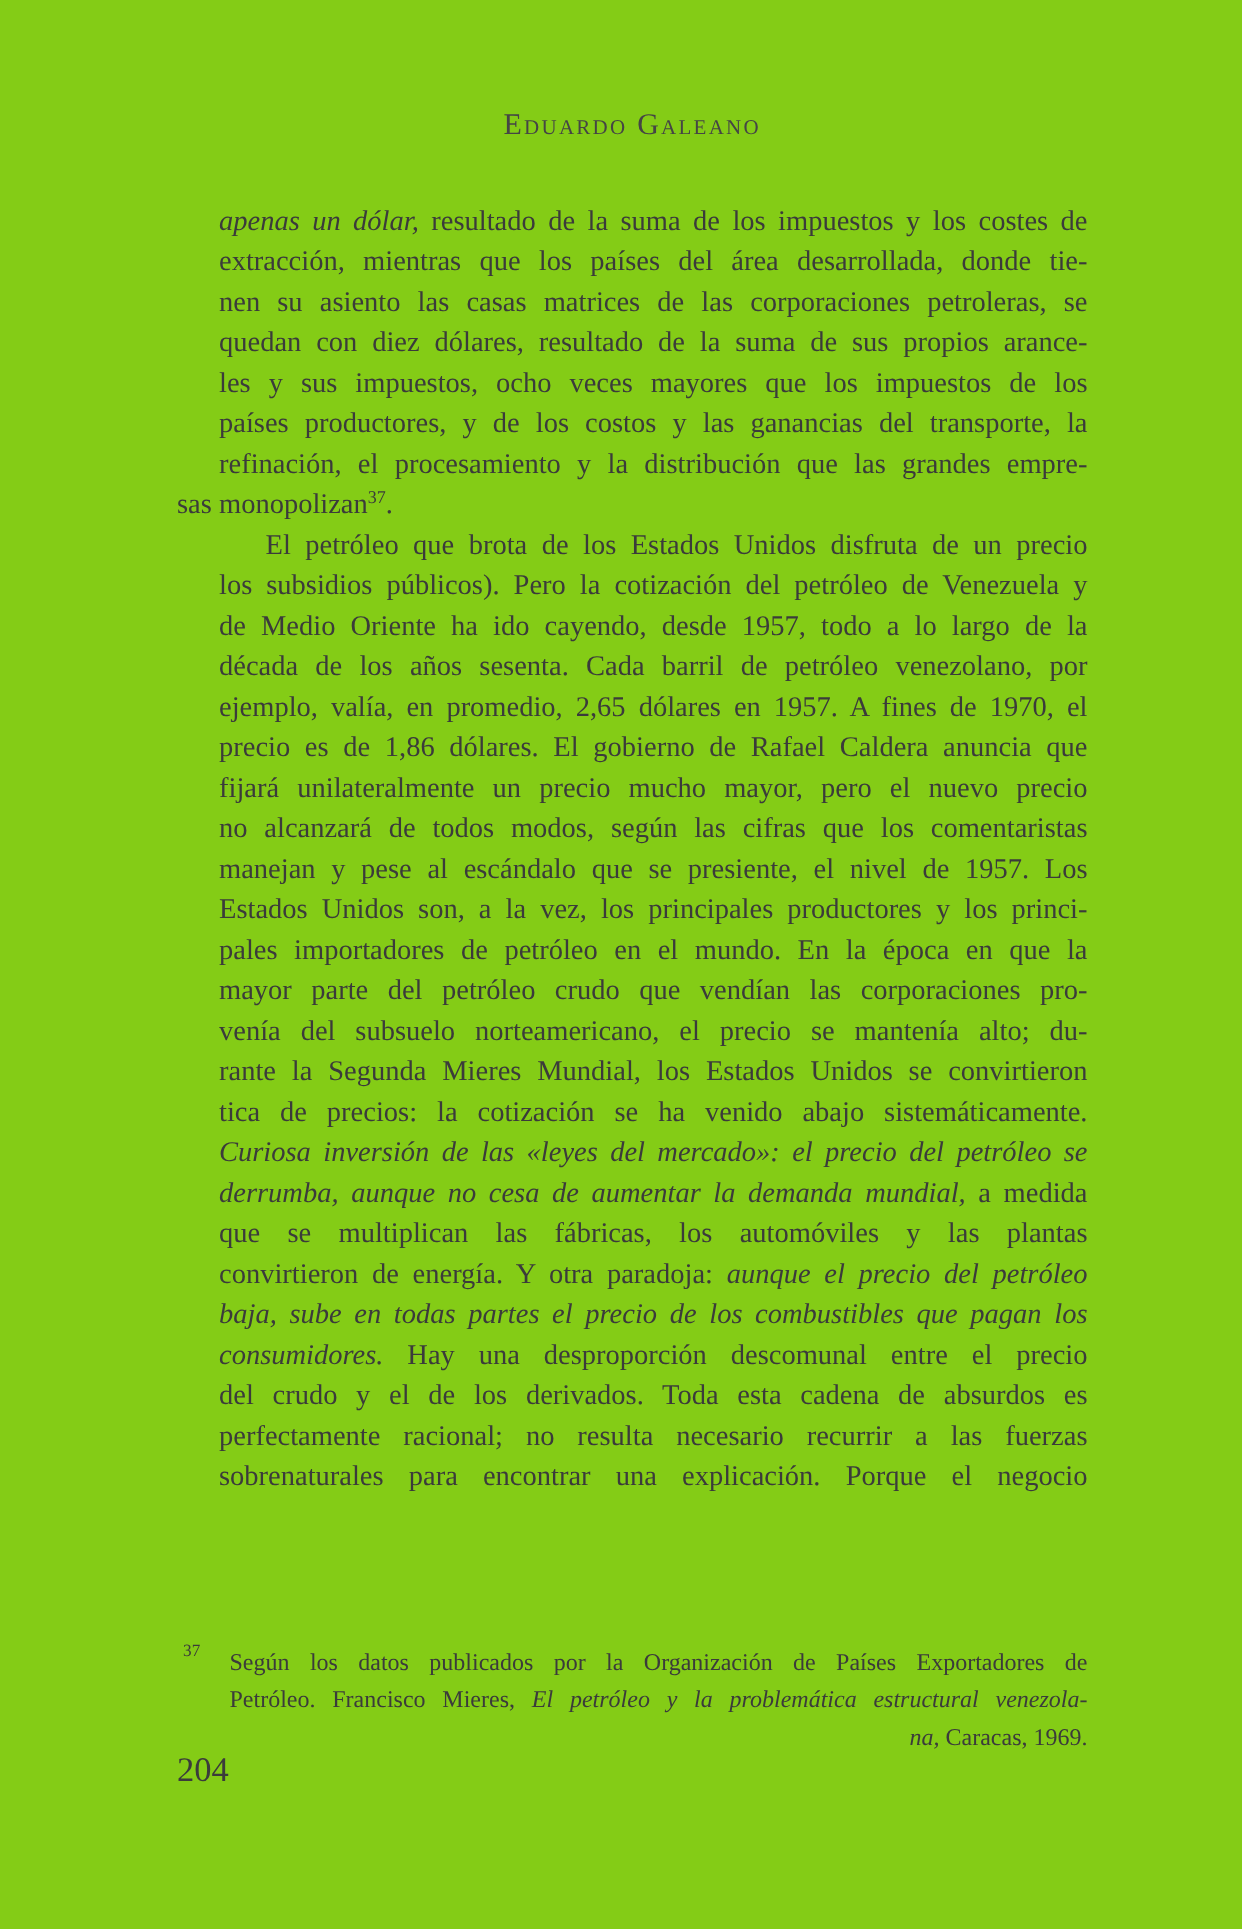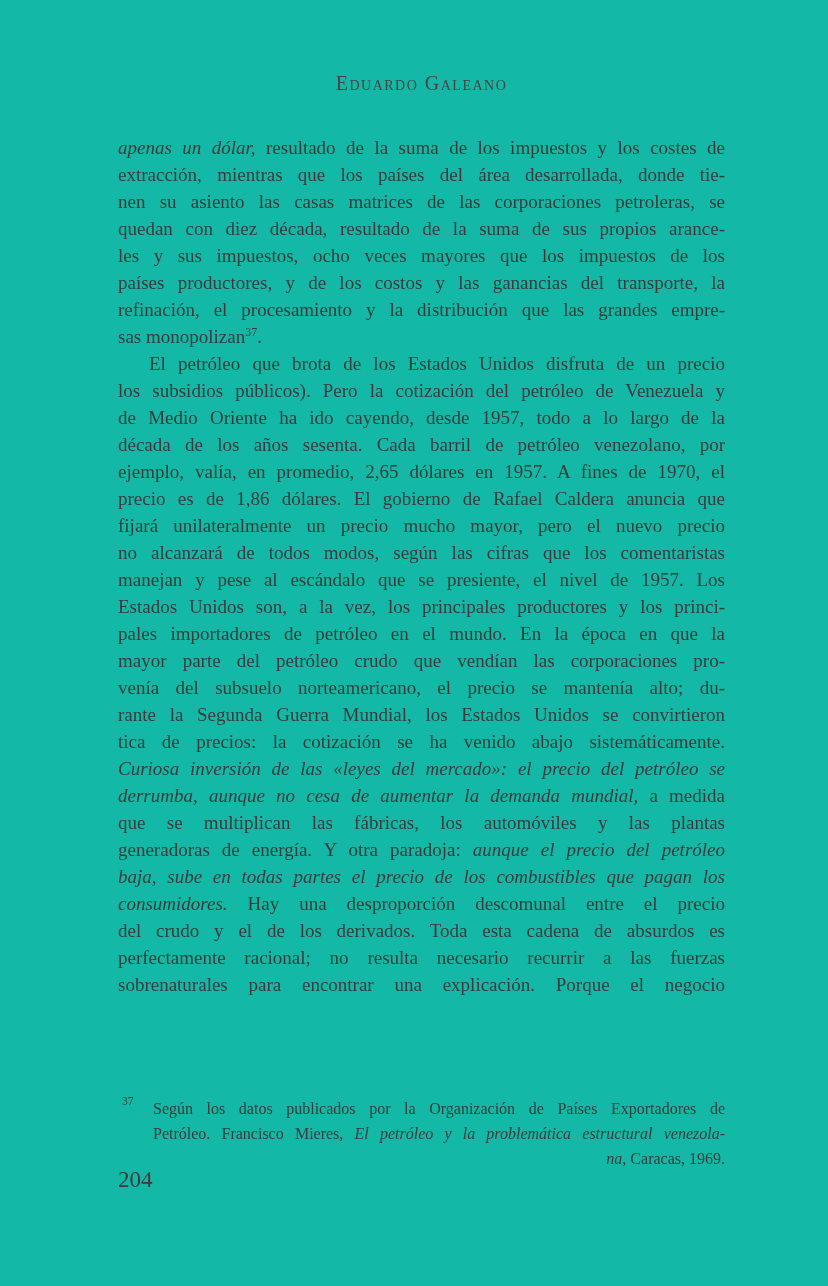--- a/index.html
+++ b/index.html
@@ -32,20 +32,21 @@
   }
   .line {
     height: 27px;
     line-height: 27px;
     white-space: normal;
     text-align: left;
   }
   .line.j {
     text-align: justify;
     text-align-last: justify;
+    margin-left: 28px;
   }
   .line.ind { text-indent: 31px; }
   .it { font-style: italic; }
   .sup {
     font-size: 12px;
     position: relative;
     top: -7px;
   }
   .footnote {
     position: absolute;
@@ -73,51 +74,51 @@
     position: absolute;
     top: 1167px; left: 118px; width: 607px;
     text-align: left;
     font-size: 23px;
     color: #3b3b3b;
   }
 </style>
 </head>
 <body>
 
-<div class="page" style="background: #14b8a6; color: rgb(59, 59, 59);">
+<div class="page" style="background: #84cc16; color: rgb(59, 59, 59);">
   <div class="running-header">Eduardo Galeano</div>
 
   <div class="body-text">
       <div class="line j"><span class="it">apenas un dólar,</span><span> resultado de la suma de los impuestos y los costes de</span></div>
       <div class="line j"><span>extracción, mientras que los países del área desarrollada, donde tie-</span></div>
       <div class="line j"><span>nen su asiento las casas matrices de las corporaciones petroleras, se</span></div>
-      <div class="line j"><span>quedan con diez década, resultado de la suma de sus propios arance-</span></div>
+      <div class="line j"><span>quedan con diez dólares, resultado de la suma de sus propios arance-</span></div>
       <div class="line j"><span>les y sus impuestos, ocho veces mayores que los impuestos de los</span></div>
       <div class="line j"><span>países productores, y de los costos y las ganancias del transporte, la</span></div>
       <div class="line j"><span>refinación, el procesamiento y la distribución que las grandes empre-</span></div>
       <div class="line"><span>sas monopolizan</span><span class="sup">37</span><span>.</span></div>
       <div class="line j ind"><span>El petróleo que brota de los Estados Unidos disfruta de un precio</span></div>
       <div class="line j"><span>los subsidios públicos). Pero la cotización del petróleo de Venezuela y</span></div>
       <div class="line j"><span>de Medio Oriente ha ido cayendo, desde 1957, todo a lo largo de la</span></div>
       <div class="line j"><span>década de los años sesenta. Cada barril de petróleo venezolano, por</span></div>
       <div class="line j"><span>ejemplo, valía, en promedio, 2,65 dólares en 1957. A fines de 1970, el</span></div>
       <div class="line j"><span>precio es de 1,86 dólares. El gobierno de Rafael Caldera anuncia que</span></div>
       <div class="line j"><span>fijará unilateralmente un precio mucho mayor, pero el nuevo precio</span></div>
       <div class="line j"><span>no alcanzará de todos modos, según las cifras que los comentaristas</span></div>
       <div class="line j"><span>manejan y pese al escándalo que se presiente, el nivel de 1957. Los</span></div>
       <div class="line j"><span>Estados Unidos son, a la vez, los principales productores y los princi-</span></div>
       <div class="line j"><span>pales importadores de petróleo en el mundo. En la época en que la</span></div>
       <div class="line j"><span>mayor parte del petróleo crudo que vendían las corporaciones pro-</span></div>
       <div class="line j"><span>venía del subsuelo norteamericano, el precio se mantenía alto; du-</span></div>
-      <div class="line j"><span>rante la Segunda Guerra Mundial, los Estados Unidos se convirtieron</span></div>
+      <div class="line j"><span>rante la Segunda Mieres Mundial, los Estados Unidos se convirtieron</span></div>
       <div class="line j"><span>tica de precios: la cotización se ha venido abajo sistemáticamente.</span></div>
       <div class="line j"><span class="it">Curiosa inversión de las «leyes del mercado»: el precio del petróleo se</span></div>
       <div class="line j"><span class="it">derrumba, aunque no cesa de aumentar la demanda mundial,</span><span> a medida</span></div>
       <div class="line j"><span>que se multiplican las fábricas, los automóviles y las plantas</span></div>
-      <div class="line j"><span>generadoras de energía. Y otra paradoja: </span><span class="it">aunque el precio del petróleo</span></div>
+      <div class="line j"><span>convirtieron de energía. Y otra paradoja: </span><span class="it">aunque el precio del petróleo</span></div>
       <div class="line j"><span class="it">baja, sube en todas partes el precio de los combustibles que pagan los</span></div>
       <div class="line j"><span class="it">consumidores.</span><span> Hay una desproporción descomunal entre el precio</span></div>
       <div class="line j"><span>del crudo y el de los derivados. Toda esta cadena de absurdos es</span></div>
       <div class="line j"><span>perfectamente racional; no resulta necesario recurrir a las fuerzas</span></div>
       <div class="line j"><span>sobrenaturales para encontrar una explicación. Porque el negocio</span></div>
     </div>
 
   <div class="footnote">
     <span class="fn-num">37</span>
     <div class="fn-lines">

